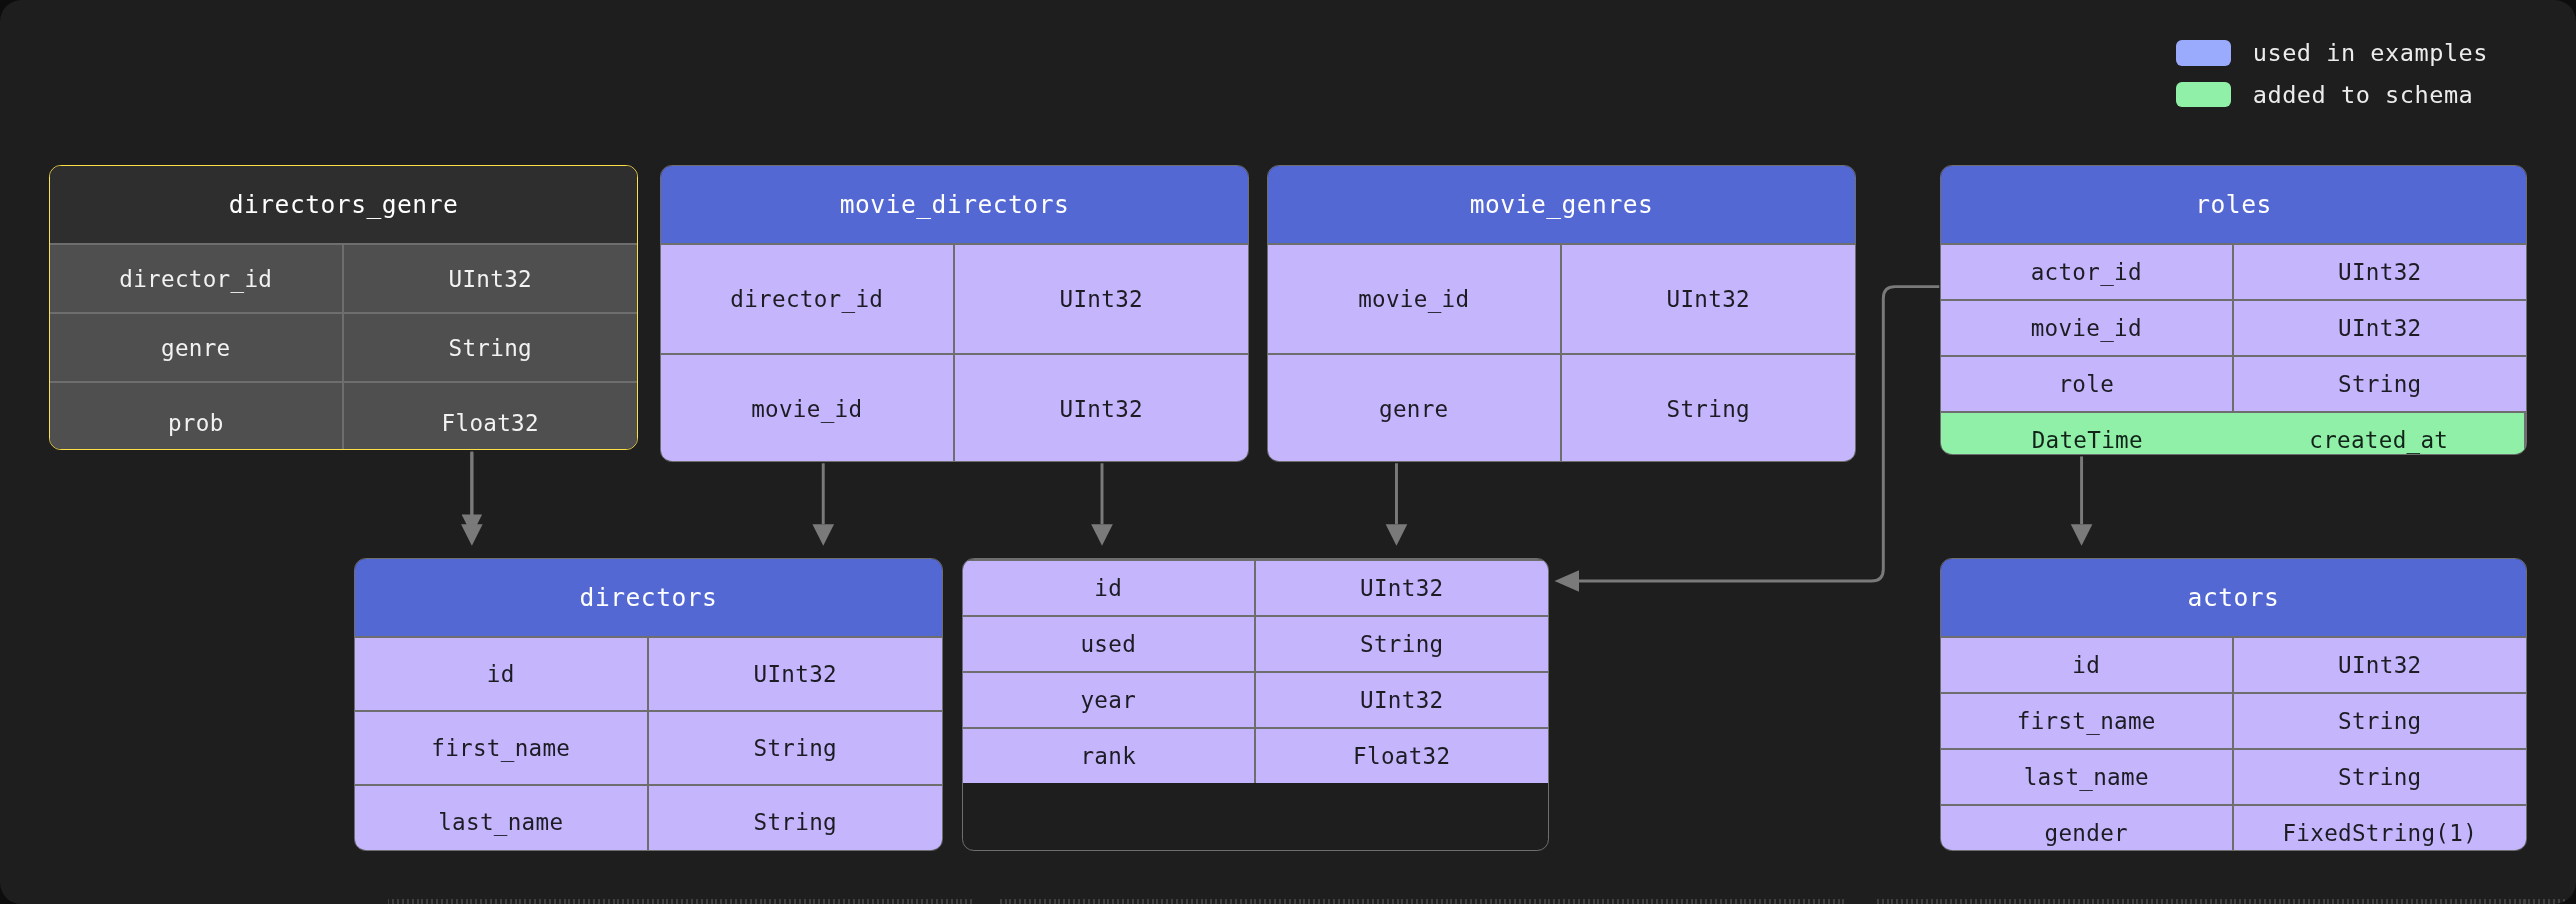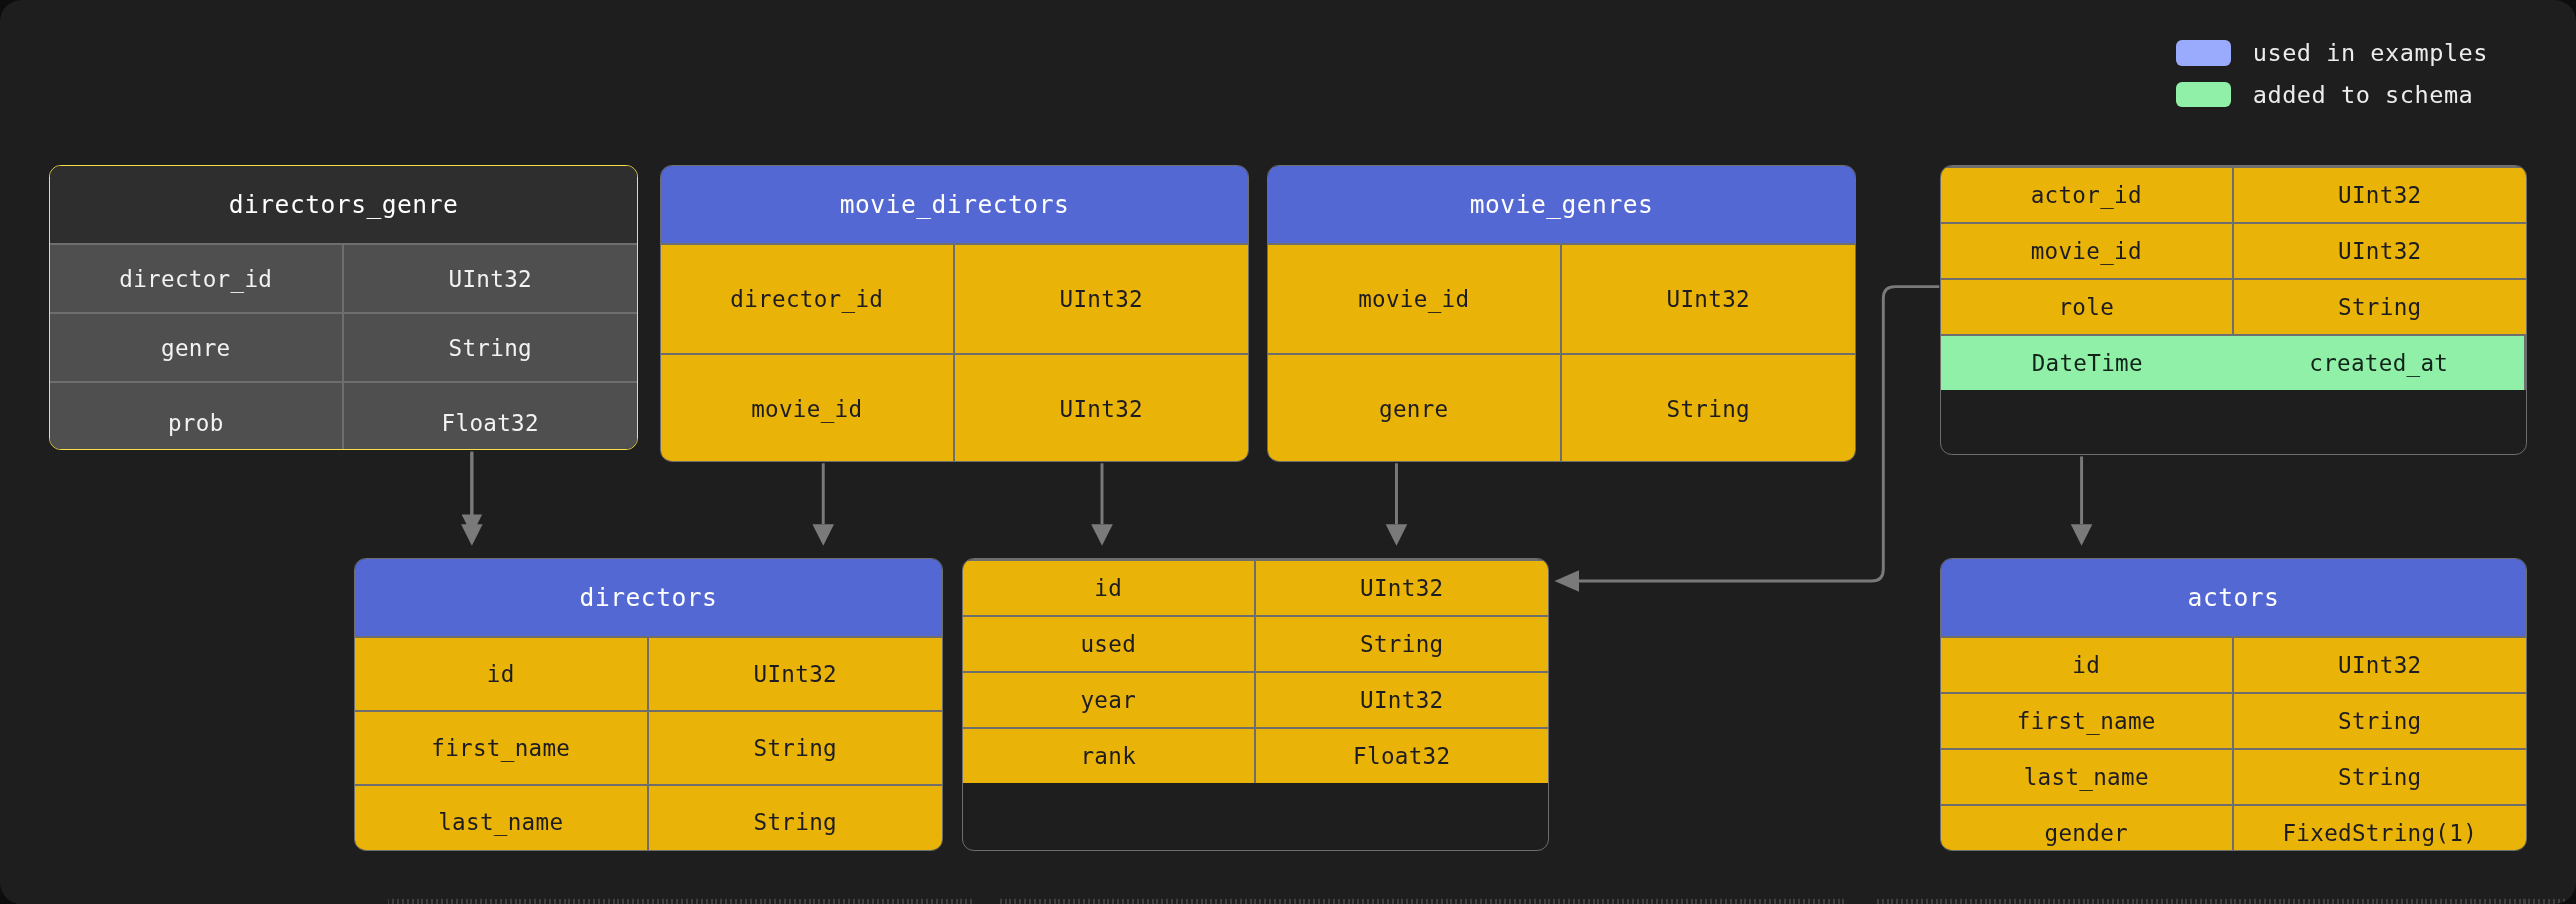--- a/index.html
+++ b/index.html
@@ -80,21 +80,21 @@
     box-sizing: border-box;
     font-size: 22.6px;
     letter-spacing: 0.3px;
     text-align: center;
     overflow: hidden;
   }
   .cell.c-name { width: 50%; border-right: 2px solid #6e6e6e; }
   .cell.c-type { width: 50%; }
 
   .dark .cell { background: #4f4f4f; color: #f2f2f2; }
-  .blue .cell { background: #eab308; color: #1c1c22; }
+  .blue .cell { background: #c4b5fd; color: #1c1c22; }
   .blue .tbl-row.added .cell { background: #90f0a8; color: #12241a; }
 
   
   #bottom-artifact {
     position: absolute;
     left: 0; bottom: 0;
     width: 2576px; height: 4.9px;
     opacity: 0.30;
     z-index: 6;
     background: repeating-linear-gradient(
@@ -190,20 +190,21 @@
         <div class="tbl-row" style="height: 110px;">
           <div class="cell c-name" style="height: 100%;">movie_id</div>
           <div class="cell c-type" style="height: 100%;">UInt32</div>
         </div>
         <div class="tbl-row" style="height: 110px;">
           <div class="cell c-name" style="height: 100%;">genre</div>
           <div class="cell c-type" style="height: 100%;">String</div>
         </div>
       </div>
       <div class="table blue" style="left: 1940px; top: 165px; width: 587px; height: 290px;">
+        <div class="tbl-title" style="height: 77px;">roles</div>
         <div class="tbl-row" style="height: 56px;">
           <div class="cell c-name" style="height: 100%;">actor_id</div>
           <div class="cell c-type" style="height: 100%;">UInt32</div>
         </div>
         <div class="tbl-row" style="height: 56px;">
           <div class="cell c-name" style="height: 100%;">movie_id</div>
           <div class="cell c-type" style="height: 100%;">UInt32</div>
         </div>
         <div class="tbl-row" style="height: 56px;">
           <div class="cell c-name" style="height: 100%;">role</div>

